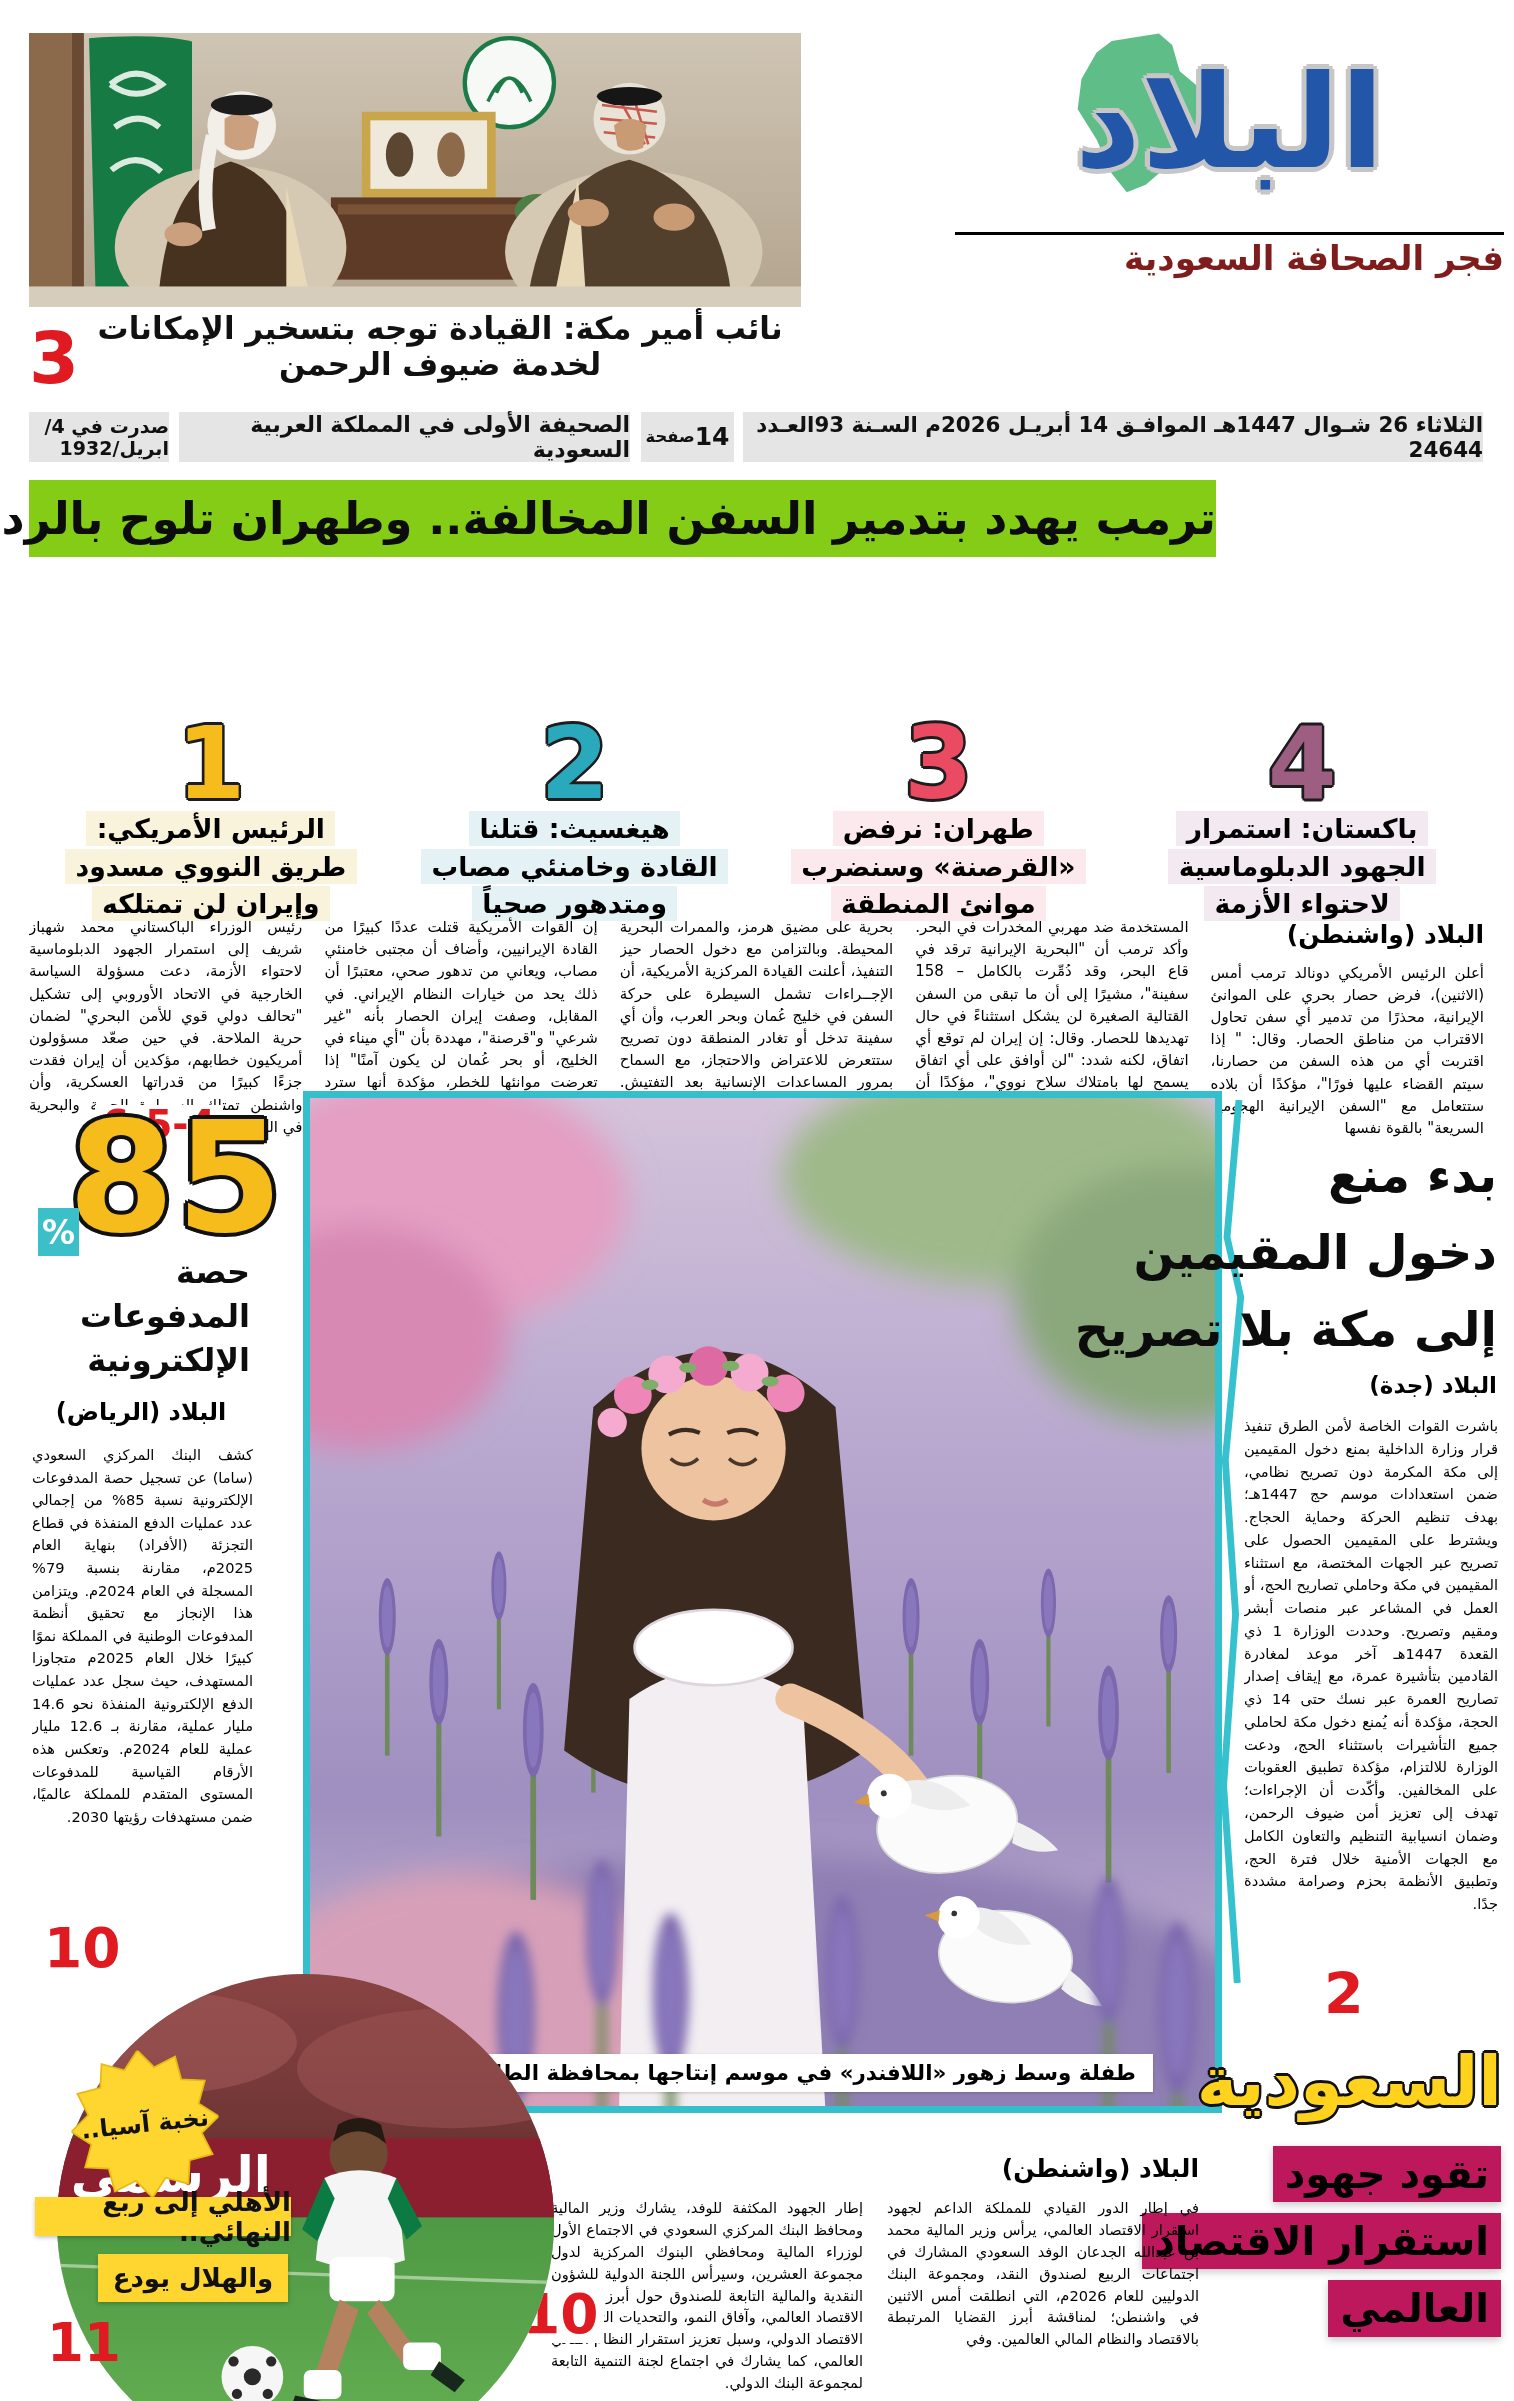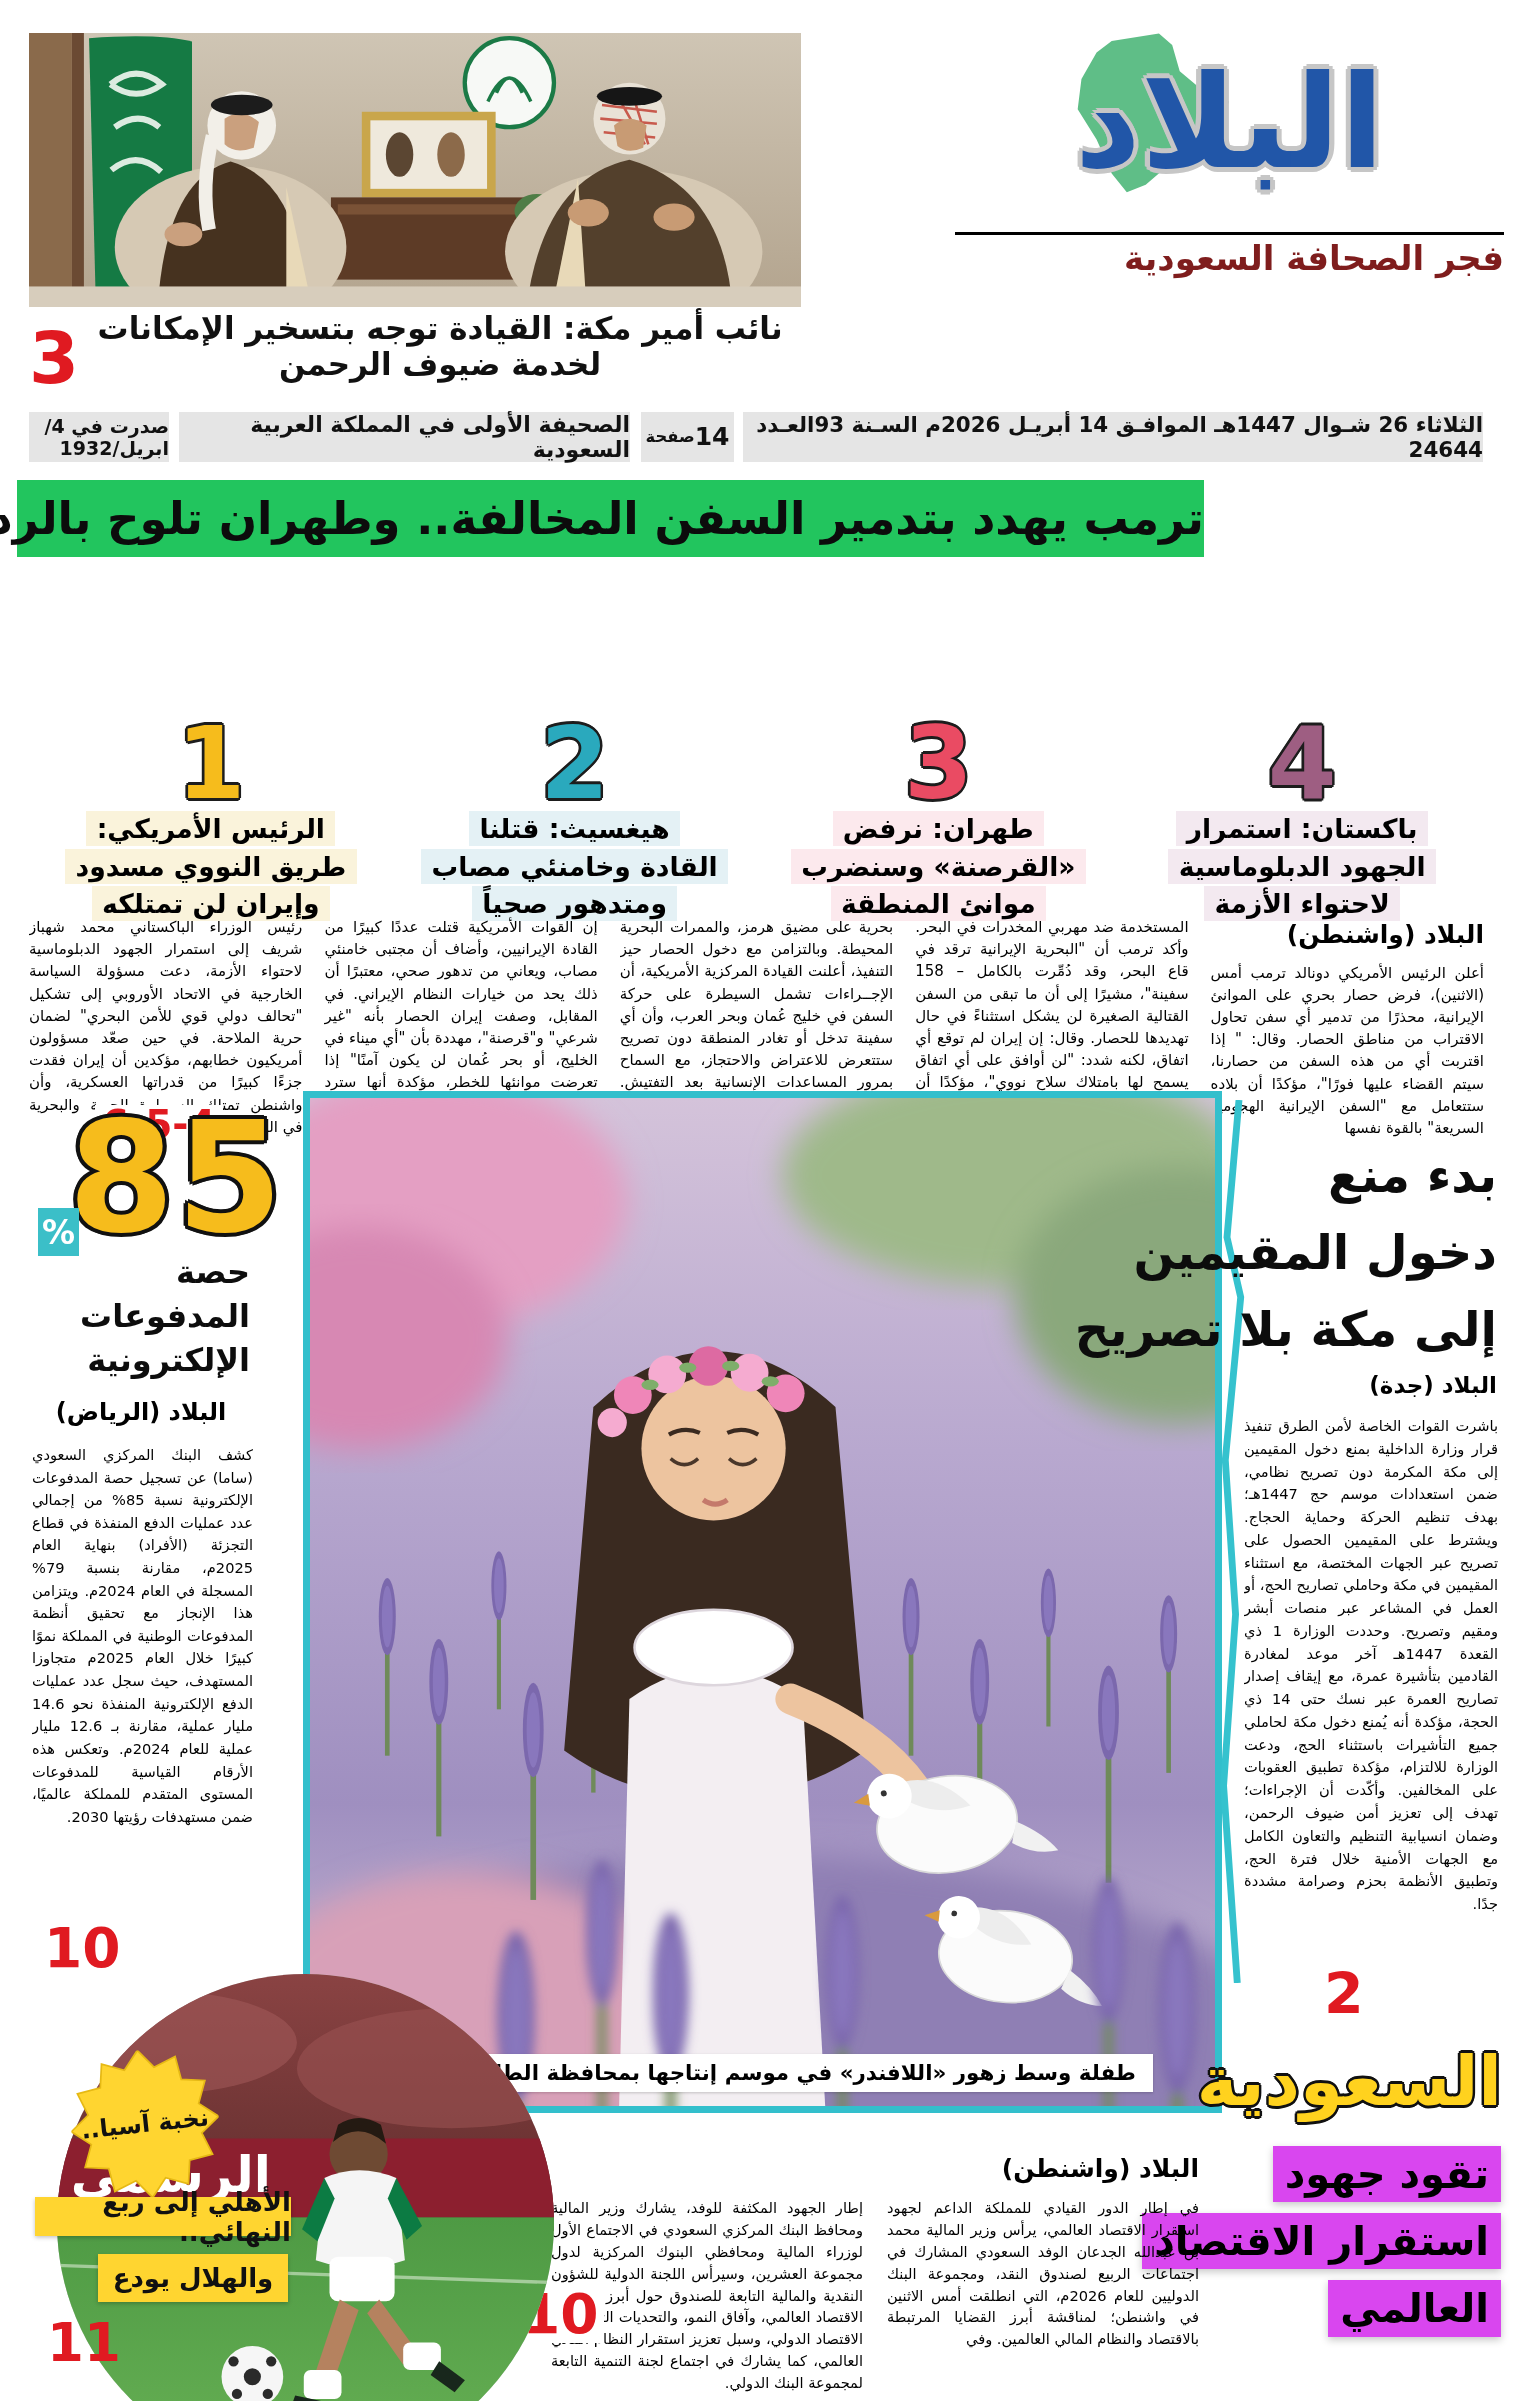--- a/index.html
+++ b/index.html
@@ -32,21 +32,21 @@
   .dateline{font-weight:bold;font-size:25px;}
 
   .n85{font-size:153px;font-weight:bold;color:#F6BC1C;line-height:0.8;letter-spacing:1.7px;
        text-shadow:4.3px 0 #111,-4.3px 0 #111,0 4.3px #111,0 -4.3px #111,3px 3px #111,-3px -3px #111,3px -3px #111,-3px 3px #111;}
   .pctbox{background:#3BBFC8;color:#fff;font-weight:bold;font-size:33px;display:flex;align-items:center;justify-content:center;}
 
   .mk-line{font-size:48px;font-weight:bold;line-height:77px;white-space:nowrap;}
 
   .brand-yellow{font-size:69px;font-weight:bold;color:#FFD21E;line-height:1.05;white-space:nowrap;
        text-shadow:2.6px 0 #111,-2.6px 0 #111,0 2.6px #111,0 -2.6px #111,1.7px 1.7px #111,-1.7px -1.7px #111,1.7px -1.7px #111,-1.7px 1.7px #111;}
-  .eco-line{display:inline-block;background:#d946ef;box-shadow:0 2.6px 7.7px rgba(0,0,0,.22);padding:5.1px 12px;font-size:40px;font-weight:bold;margin-bottom:11px;white-space:nowrap;}
+  .eco-line{display:inline-block;background:#be185d;box-shadow:0 2.6px 7.7px rgba(0,0,0,.22);padding:5.1px 12px;font-size:40px;font-weight:bold;margin-bottom:11px;white-space:nowrap;}
 
   .badge-strip{position:absolute;background:#FFD530;display:flex;align-items:center;justify-content:center;font-weight:bold;font-size:26px;color:#111;box-shadow:0 1.7px 4.3px rgba(0,0,0,.25);}
   .caption-pill{position:absolute;background:#fff;padding:6.9px 17px;font-weight:bold;font-size:21.4px;white-space:nowrap;box-shadow:0 0.9px 2.6px rgba(0,0,0,.2);}
 </style>
 </head>
 <body>
 
 <div id="page">
 
   <div class="abs photo" style="left:30px;top:33px;width:772px;height:274px;">
@@ -113,21 +113,21 @@
   <div class="abs bold" style="left:956px;top:238px;width:549px;text-align:right;font-size:34px;color:#7f1d1d;">فجر الصحافة السعودية</div>
 
   <div class="cell" style="left:744px;width:740px;font-size:21.4px;">الثلاثاء 26 شـوال 1447هـ الموافـق 14 أبريـل 2026م السـنة 93العـدد 24644</div>
   <div class="cell" style="left:642px;width:93px;flex-direction:row;line-height:1.05;">
     <span style="font-size:25px;">14</span>
     <span style="font-size:16.3px;">صفحة</span>
   </div>
   <div class="cell" style="left:180px;width:451px;font-size:22px;">الصحيفة الأولى في المملكة العربية السعودية</div>
   <div class="cell" style="left:30px;width:140px;font-size:19px;">صدرت في 4/ابريل/1932</div>
 
-  <div class="abs bold" style="left:18px;top:480px;width:1187px;height:77px;background:#22c55e;font-size:45px;line-height:77px;text-align:center;color:#0c0c0c;white-space:nowrap;">ترمب يهدد بتدمير السفن المخالفة.. وطهران تلوح بالرد</div>
+  <div class="abs bold" style="left:30px;top:480px;width:1187px;height:77px;background:#84cc16;font-size:45px;line-height:77px;text-align:center;color:#0c0c0c;white-space:nowrap;">ترمب يهدد بتدمير السفن المخالفة.. وطهران تلوح بالرد</div>
 
   <div class="abs points" style="left:30px;top:717px;width:1455px;height:192px;">
     <div class="point pt1">
       <div class="pt-num">1</div>
       <div style="direction:rtl;"><span class="ln">الرئيس الأمريكي:</span><br>
       <span class="ln">طريق النووي مسدود</span><br>
       <span class="ln">وإيران لن تمتلكه</span></div>
     </div>
     <div class="point pt2">
       <div class="pt-num">2</div>

